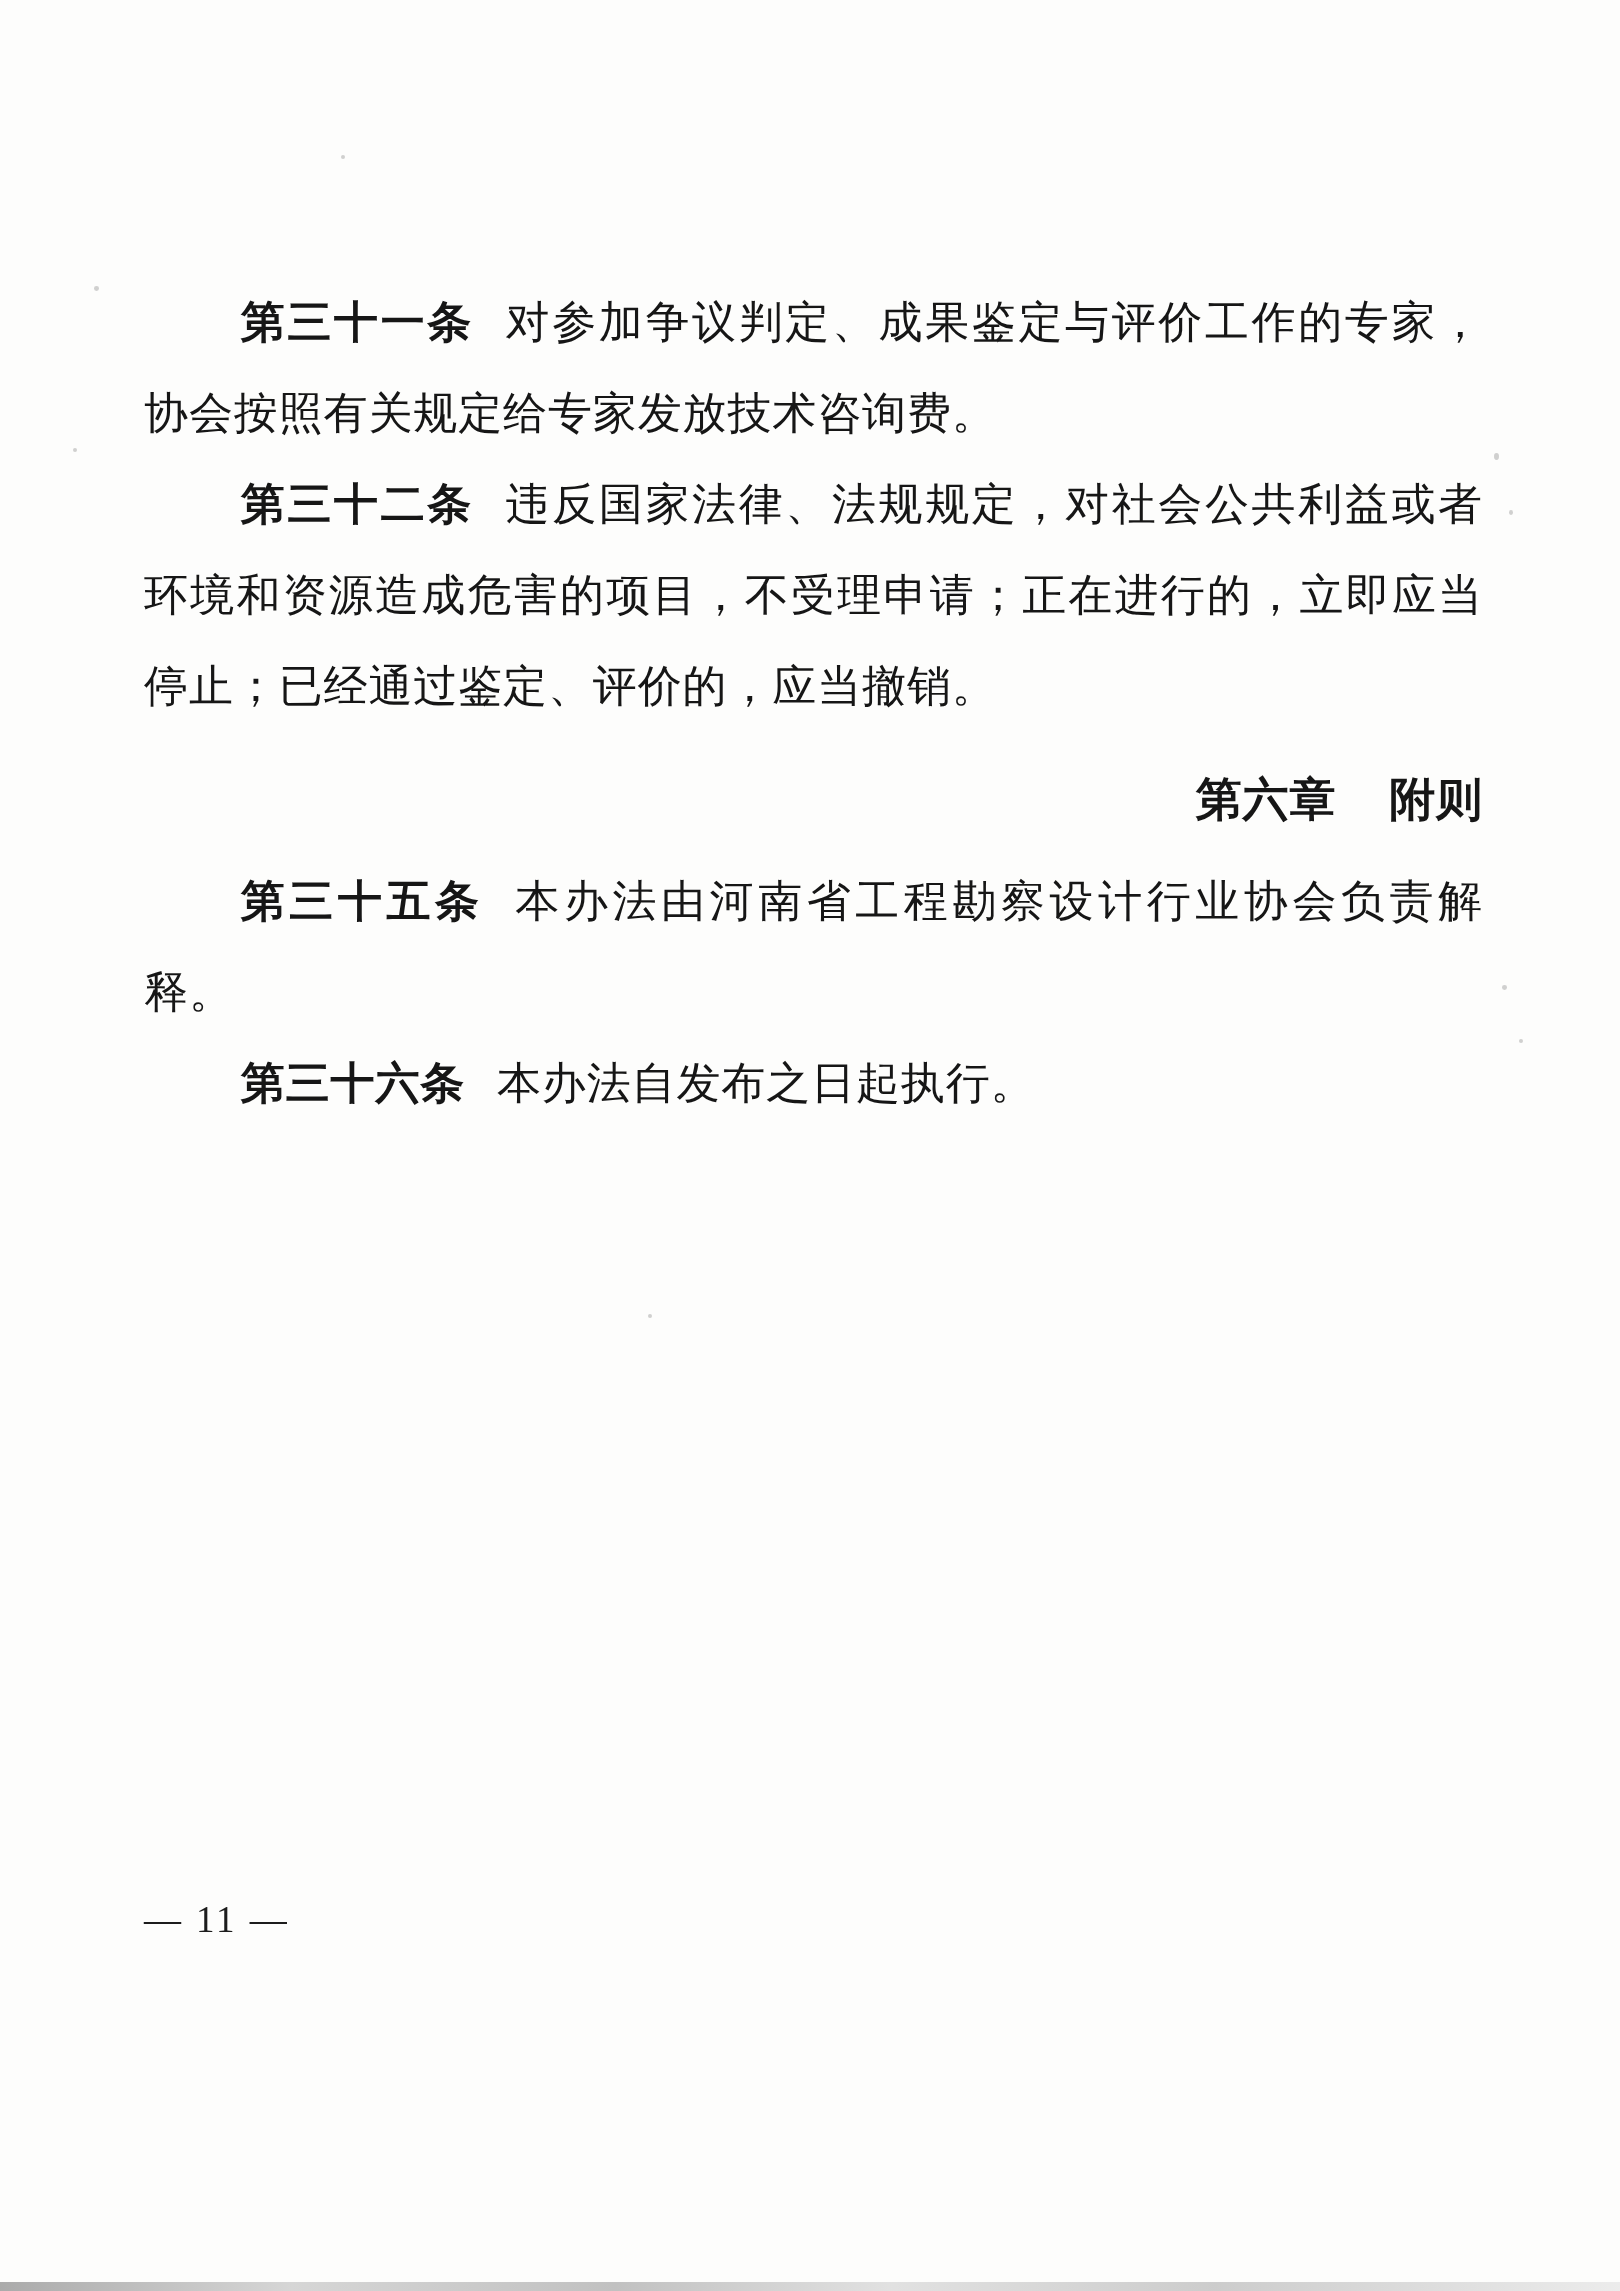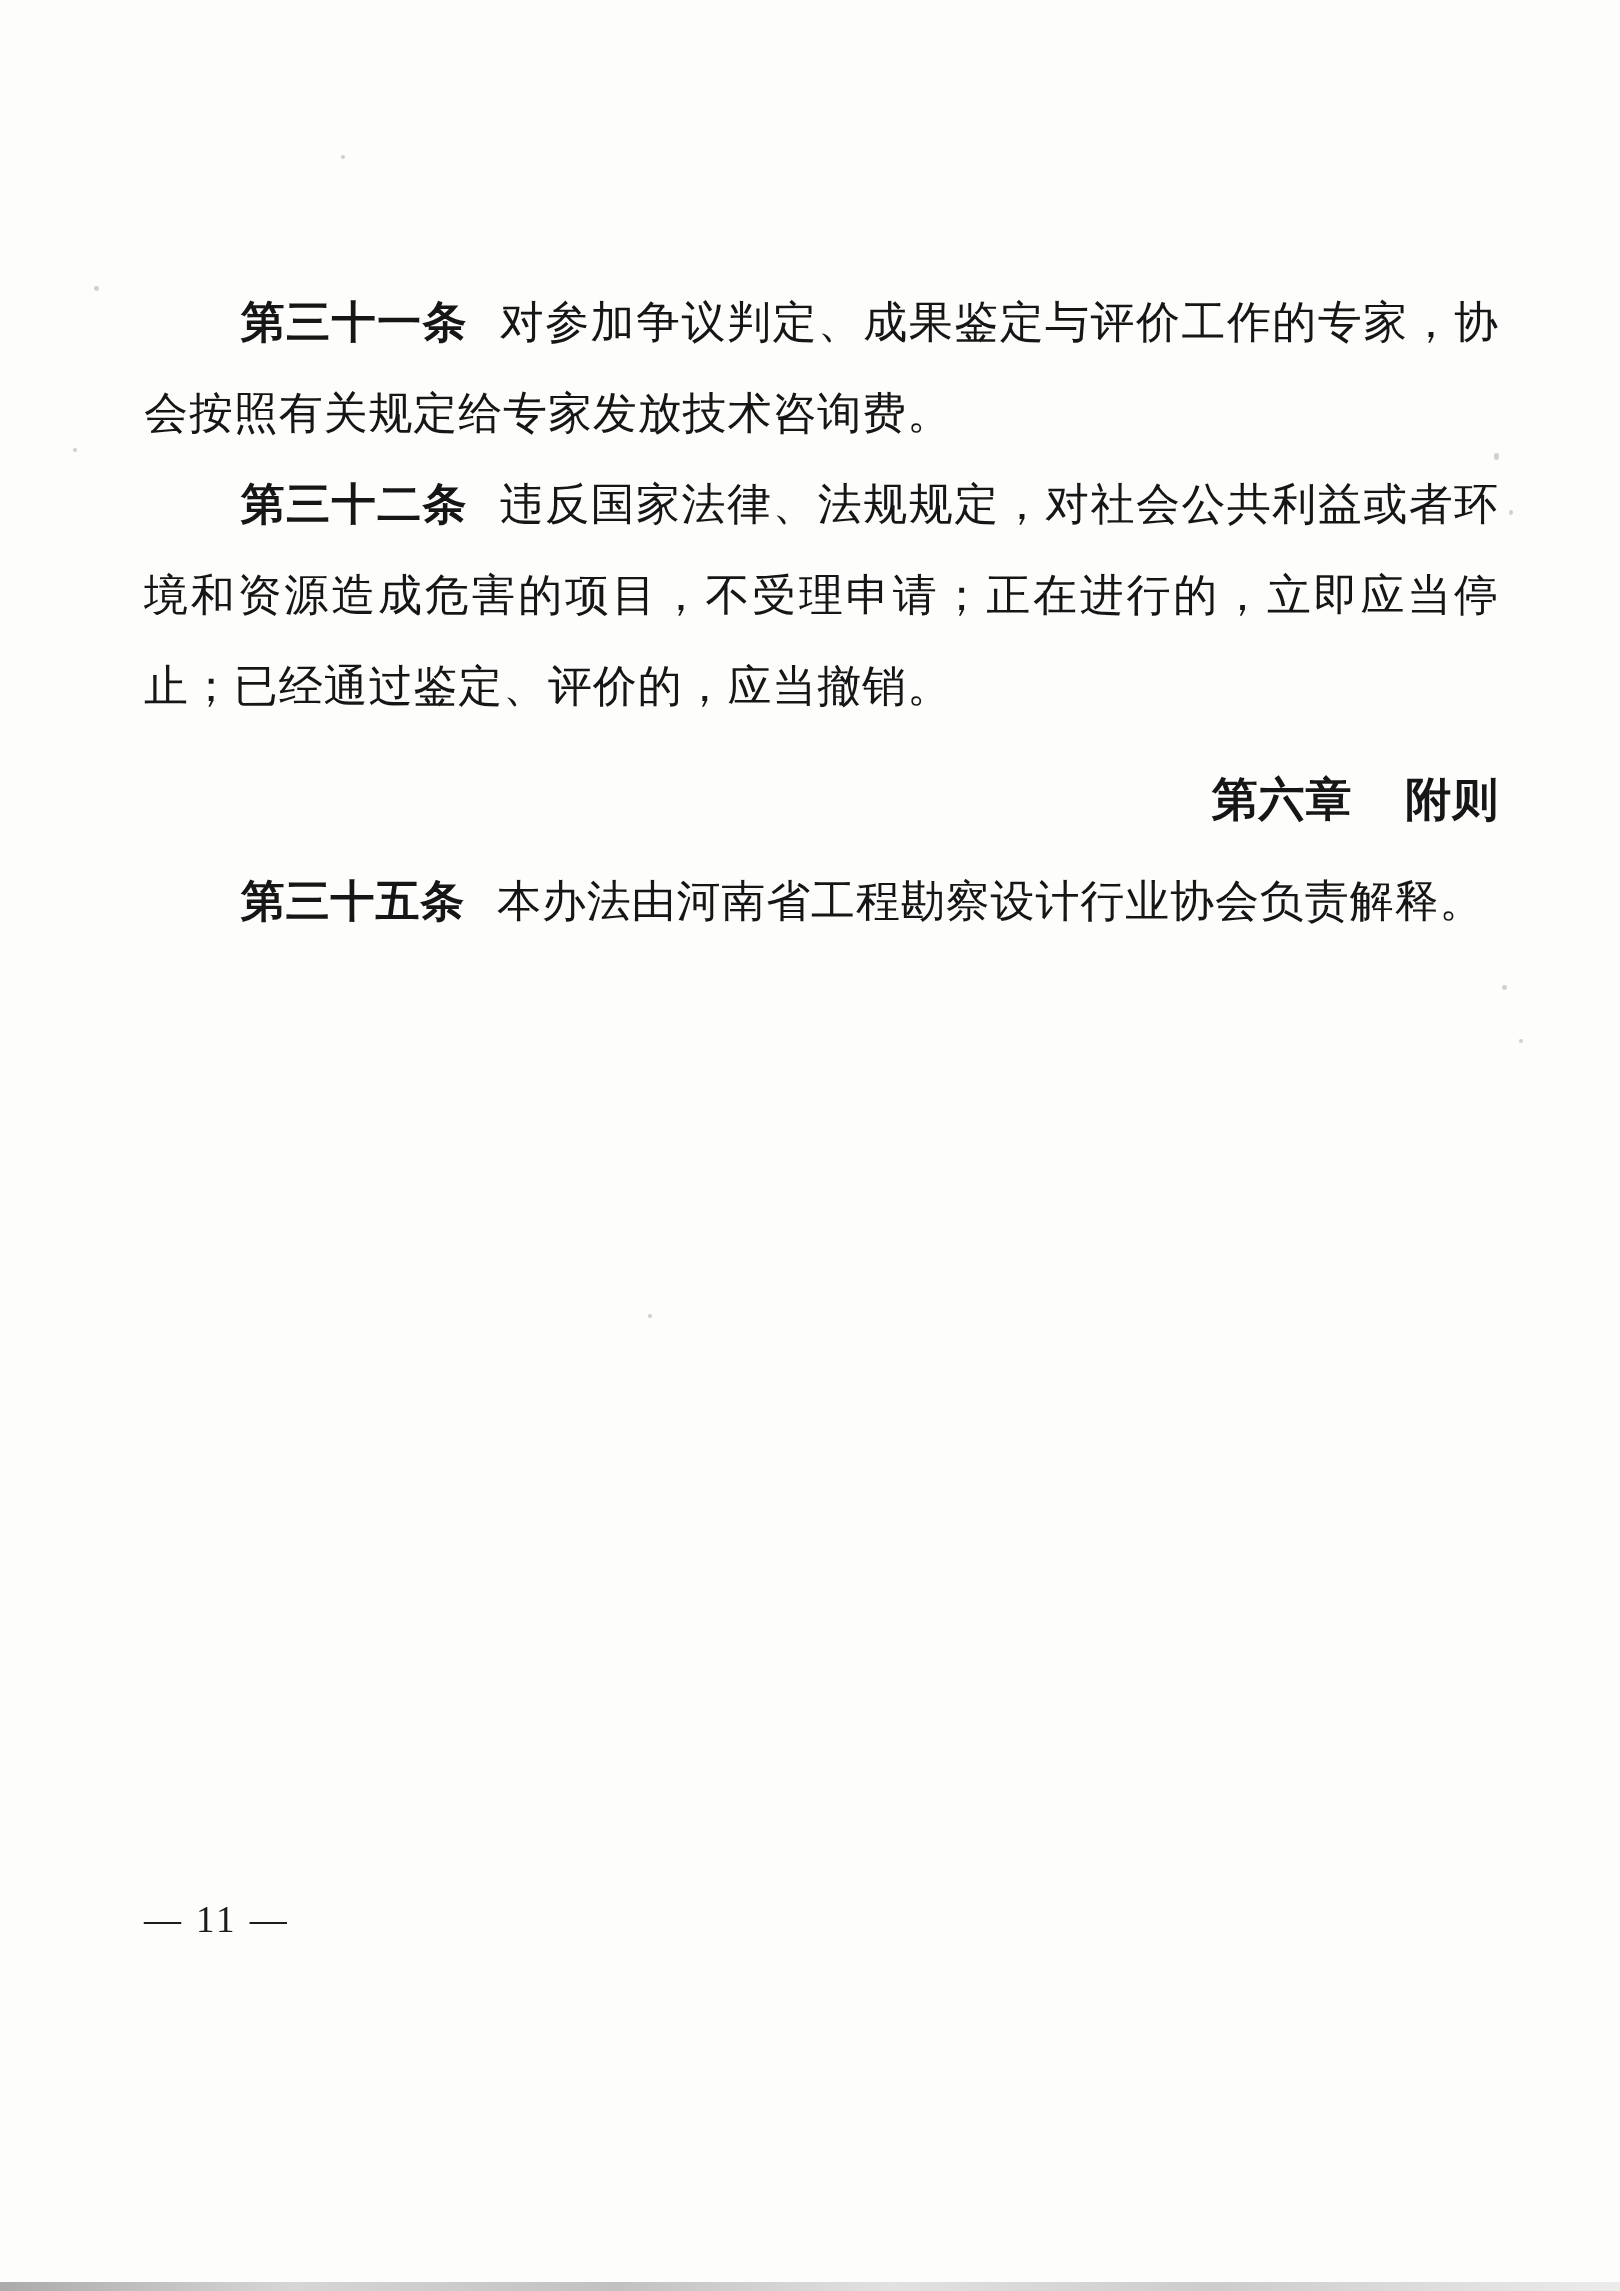--- a/index.html
+++ b/index.html
@@ -12,21 +12,21 @@
     width: 1620px;
     height: 2292px;
     background: #fdfdfc;
     overflow: hidden;
     font-family: "Liberation Serif", "DejaVu Serif", serif;
     color: #161616;
   }
   .content {
     position: absolute;
     left: 144px;
-    right: 121px;
+    right: 137px;
     top: 277px;
     font-size: 44px;
     line-height: 91px;
     text-align: justify;
     letter-spacing: 0.02em;
   }
   p.article {
     margin: 0;
     text-indent: 2.2em;
   }
@@ -98,20 +98,23 @@
 
 
     <h2 class="chapter">
       <span class="chapter-num">第六章</span><span>附则</span>
     </h2>
 
     <p class="article">
       <span class="term">第三十五条</span><span>本办法由河南省工程勘察设计行业协会负责解释。</span>
     </p>
 
+    <p class="article">
+      <span class="term">第三十六条</span><span>本办法自发布之日起执行。</span>
+    </p>
 
   </div>
 
   <div class="page-footer">— 11 —</div>
 
   <span class="speck s1"></span>
   <span class="speck s2"></span>
   <span class="speck s3"></span>
   <span class="speck s4"></span>
   <span class="speck s5"></span>

